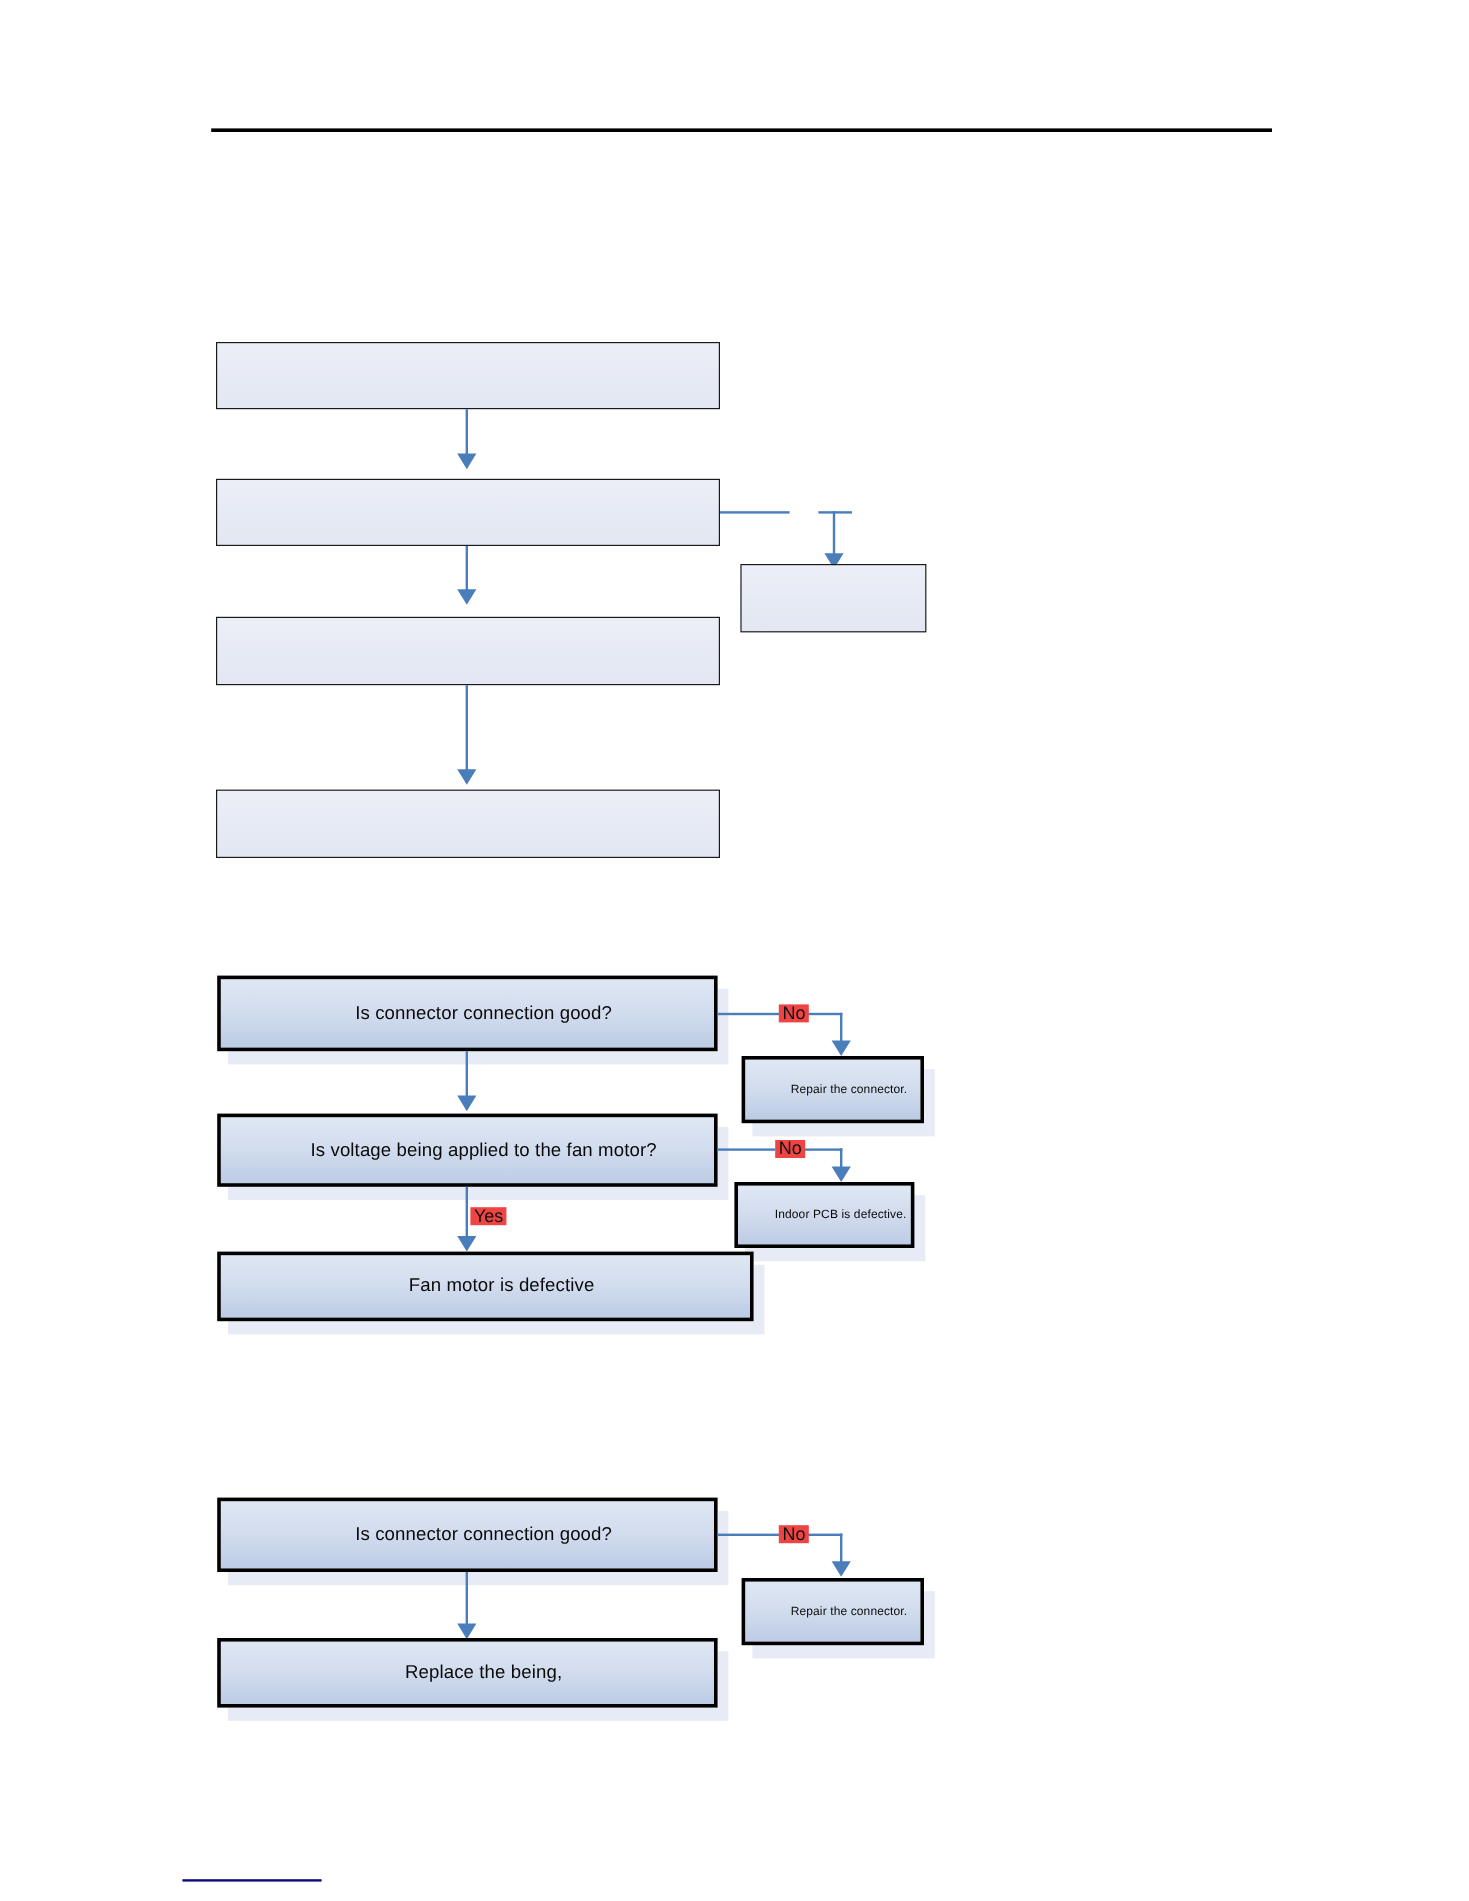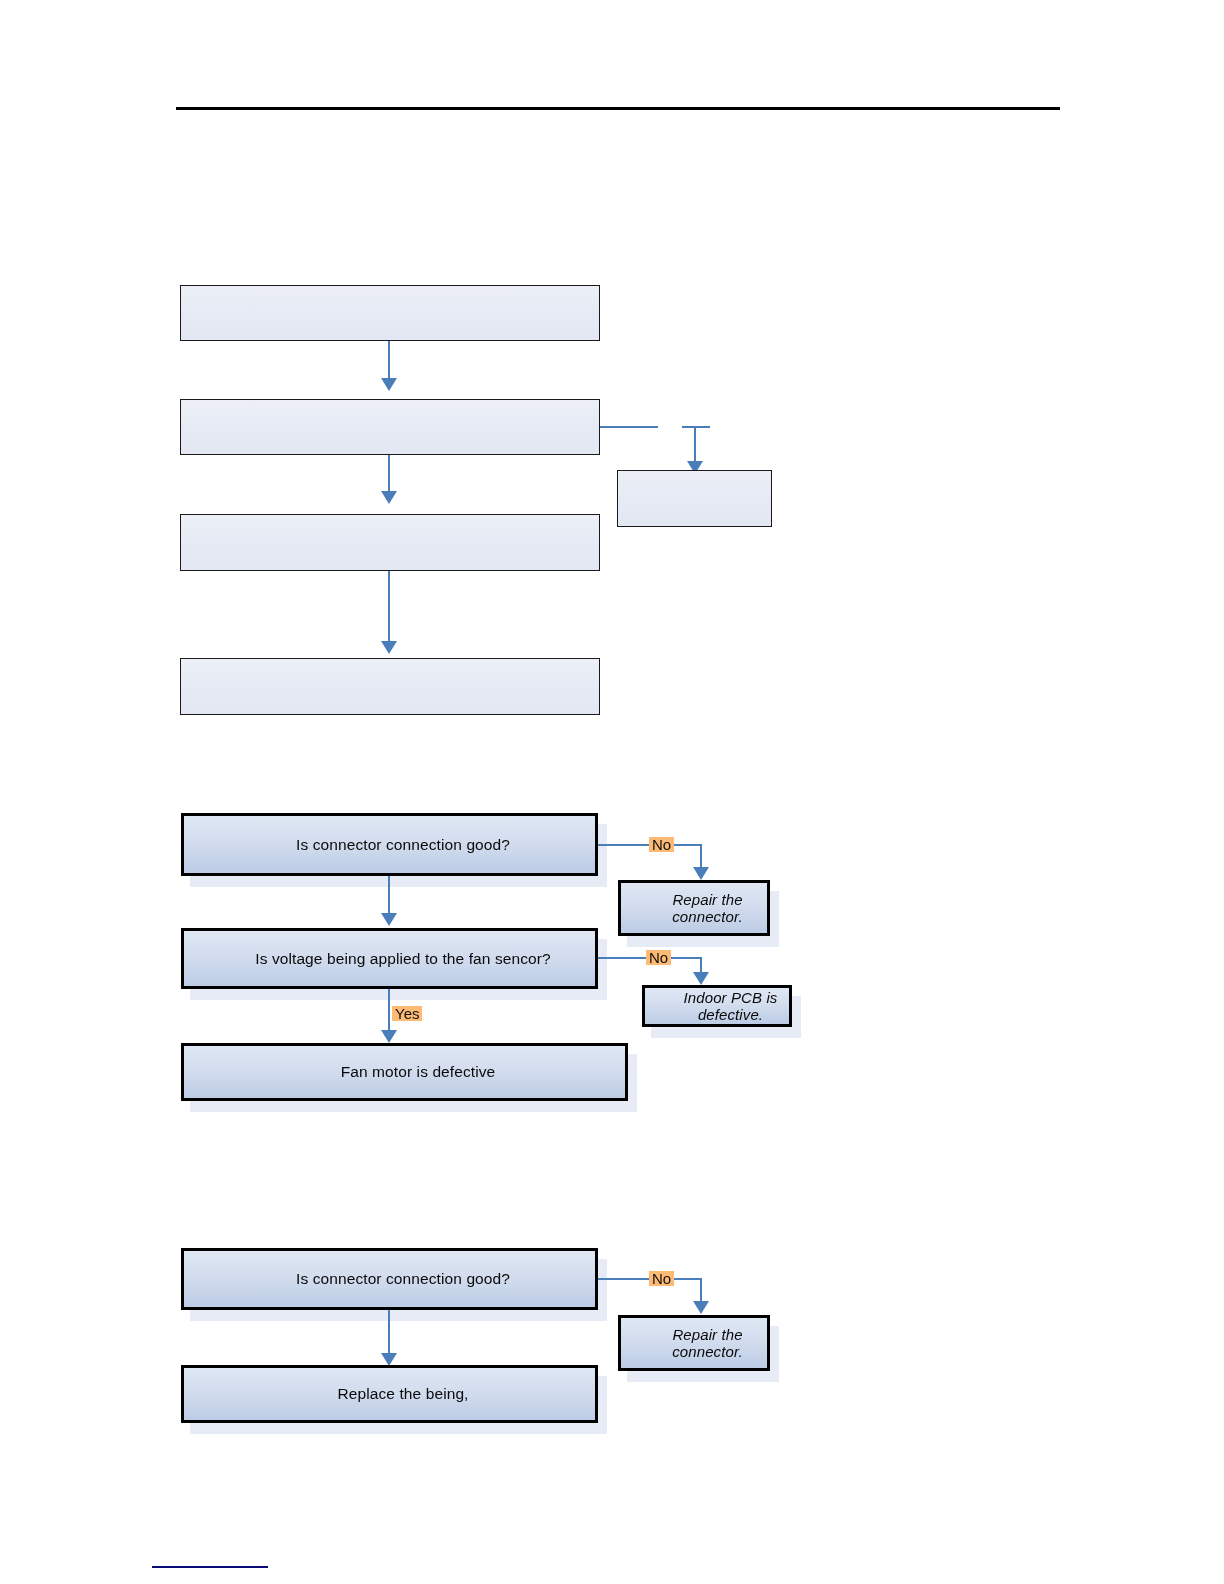--- a/index.html
+++ b/index.html
@@ -57,22 +57,21 @@
 
   
   .fbox.bold {
     border: 3px solid #000000;
     background: linear-gradient(180deg, #dfe7f4 0%, #d3ddee 45%, #bccce5 100%);
     box-shadow: 9px 11px 0 0 rgba(210, 219, 236, 0.55);
     font-size: 15.5px;
     letter-spacing: 0.1px;
   }
   .fbox.bold.small {
-    font-size: 15px;
-    font-style: italic;
+    font-size: 10px;
   }
 
   
   .conn-v {
     position: absolute;
     width: 2px;
     background: #4a7ebb;
   }
   .conn-h {
     position: absolute;
@@ -84,21 +83,21 @@
     width: 0;
     height: 0;
     border-left: 8px solid transparent;
     border-right: 8px solid transparent;
     border-top: 13px solid #4a7ebb;
   }
   .conn-label {
     position: absolute;
     font-size: 15px;
     color: #101010;
-    background: #fdba74;
+    background: #ef4444;
     padding: 0 3px;
     line-height: 1;
     white-space: nowrap;
   }
 </style>
 </head>
 <body>
 
 <div id="page">
 
@@ -154,30 +153,30 @@
     <div class="arrow-down" style="left:693px; top:867px;"></div>
 
     <div class="fbox bold small" style="left:618px; top:880px; width:152px; height:56px;">
       <span>Repair the connector.</span>
     </div>
 
     <div class="conn-v" style="left:388px; top:876px; height:42px;"></div>
     <div class="arrow-down" style="left:381px; top:913px;"></div>
 
     <div class="fbox bold" style="left:181px; top:928px; width:417px; height:61px;">
-      <span>Is voltage being applied to the fan sencor?</span>
+      <span>Is voltage being applied to the fan motor?</span>
     </div>
 
     <div class="conn-h" style="left:598px; top:957px; width:48px;"></div>
     <div class="conn-h" style="left:670px; top:957px; width:32px;"></div>
     <div class="conn-label" style="left:646px; top:950px;">No</div>
     <div class="conn-v" style="left:700px; top:957px; height:20px;"></div>
     <div class="arrow-down" style="left:693px; top:972px;"></div>
 
-    <div class="fbox bold small" style="left:642px; top:985px; width:150px; height:42px;">
+    <div class="fbox bold small" style="left:612px; top:985px; width:150px; height:55px;">
       <span>Indoor PCB is defective.</span>
     </div>
 
     <div class="conn-v" style="left:388px; top:989px; height:46px;"></div>
     <div class="conn-label" style="left:392px; top:1006px;">Yes</div>
     <div class="arrow-down" style="left:381px; top:1030px;"></div>
 
     <div class="fbox bold" style="left:181px; top:1043px; width:447px; height:58px;">
       <span>Fan motor is defective</span>
     </div>

